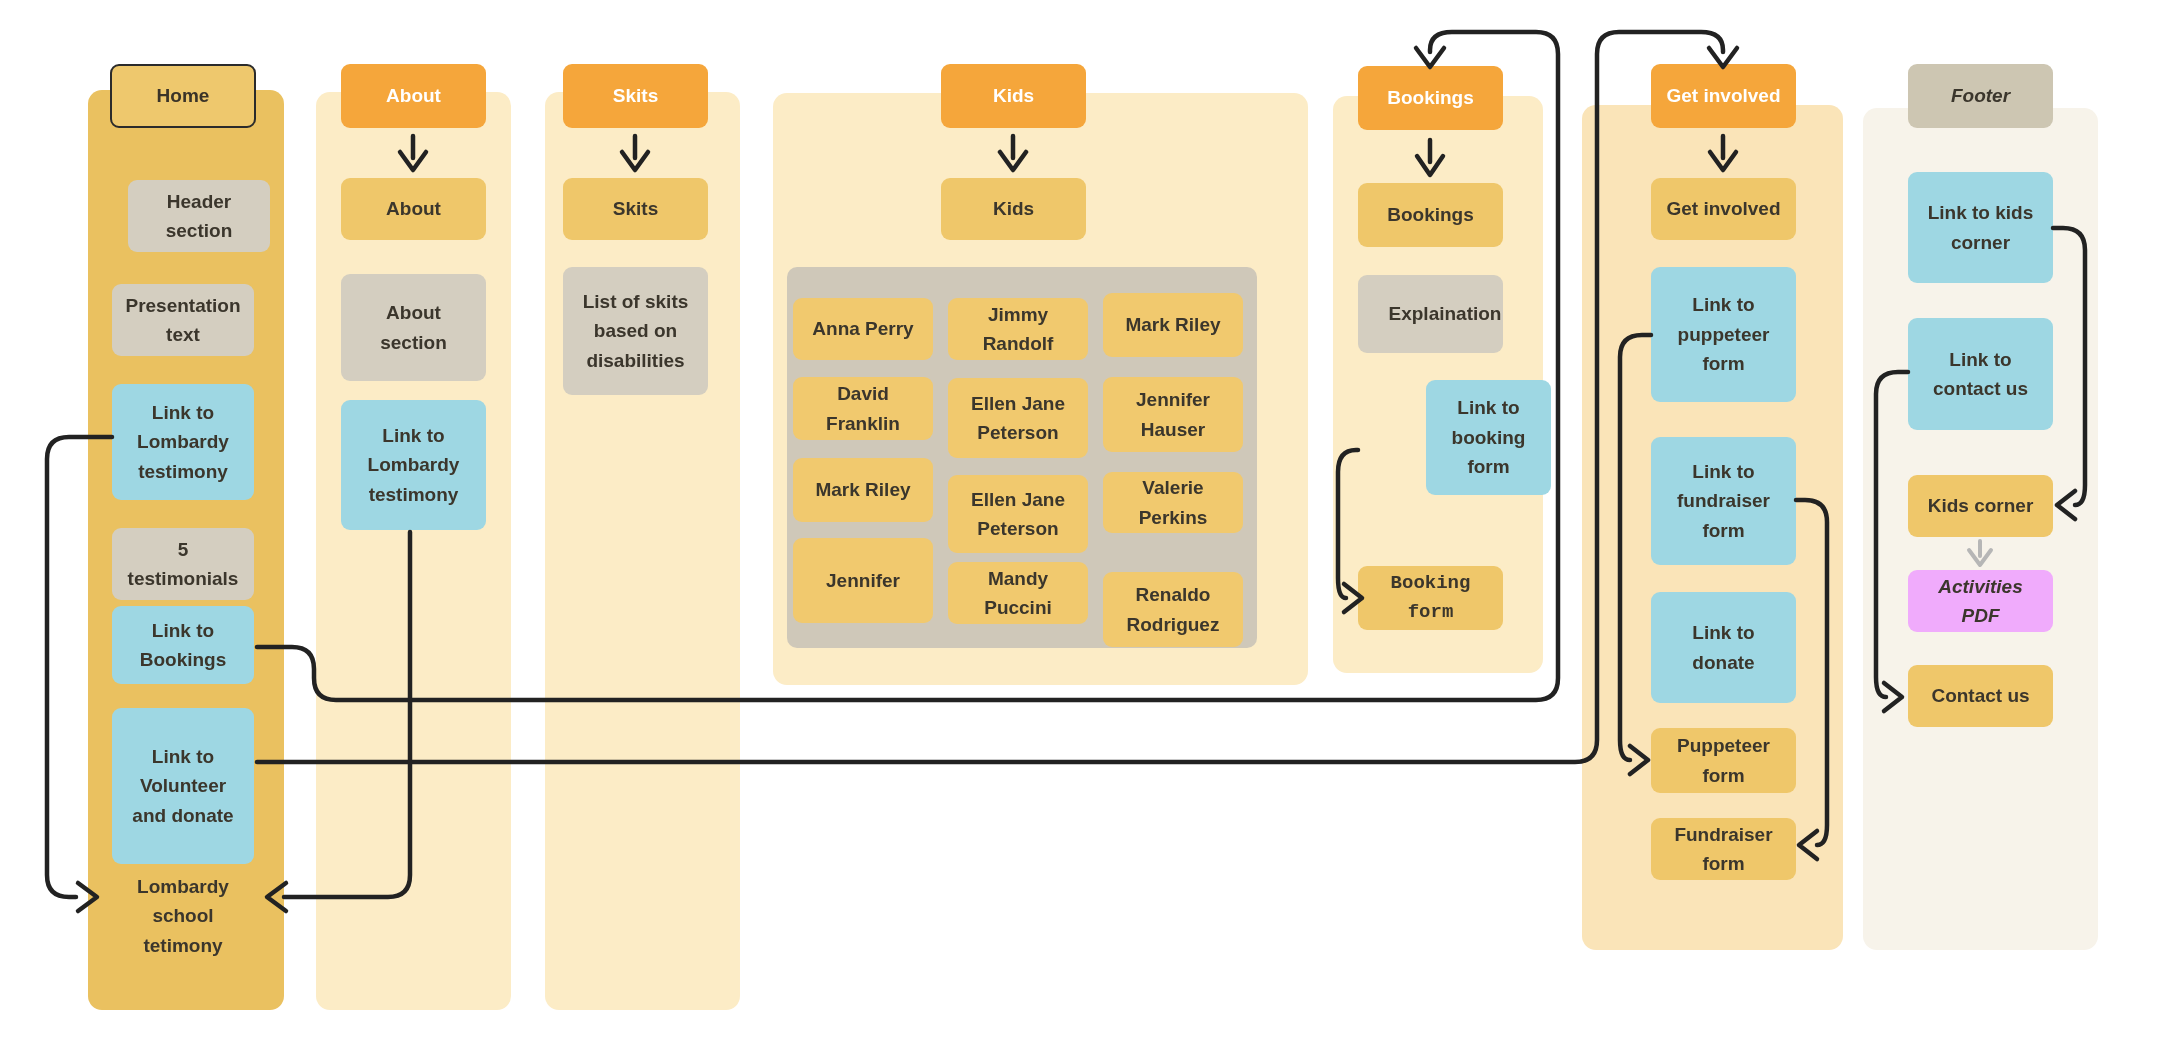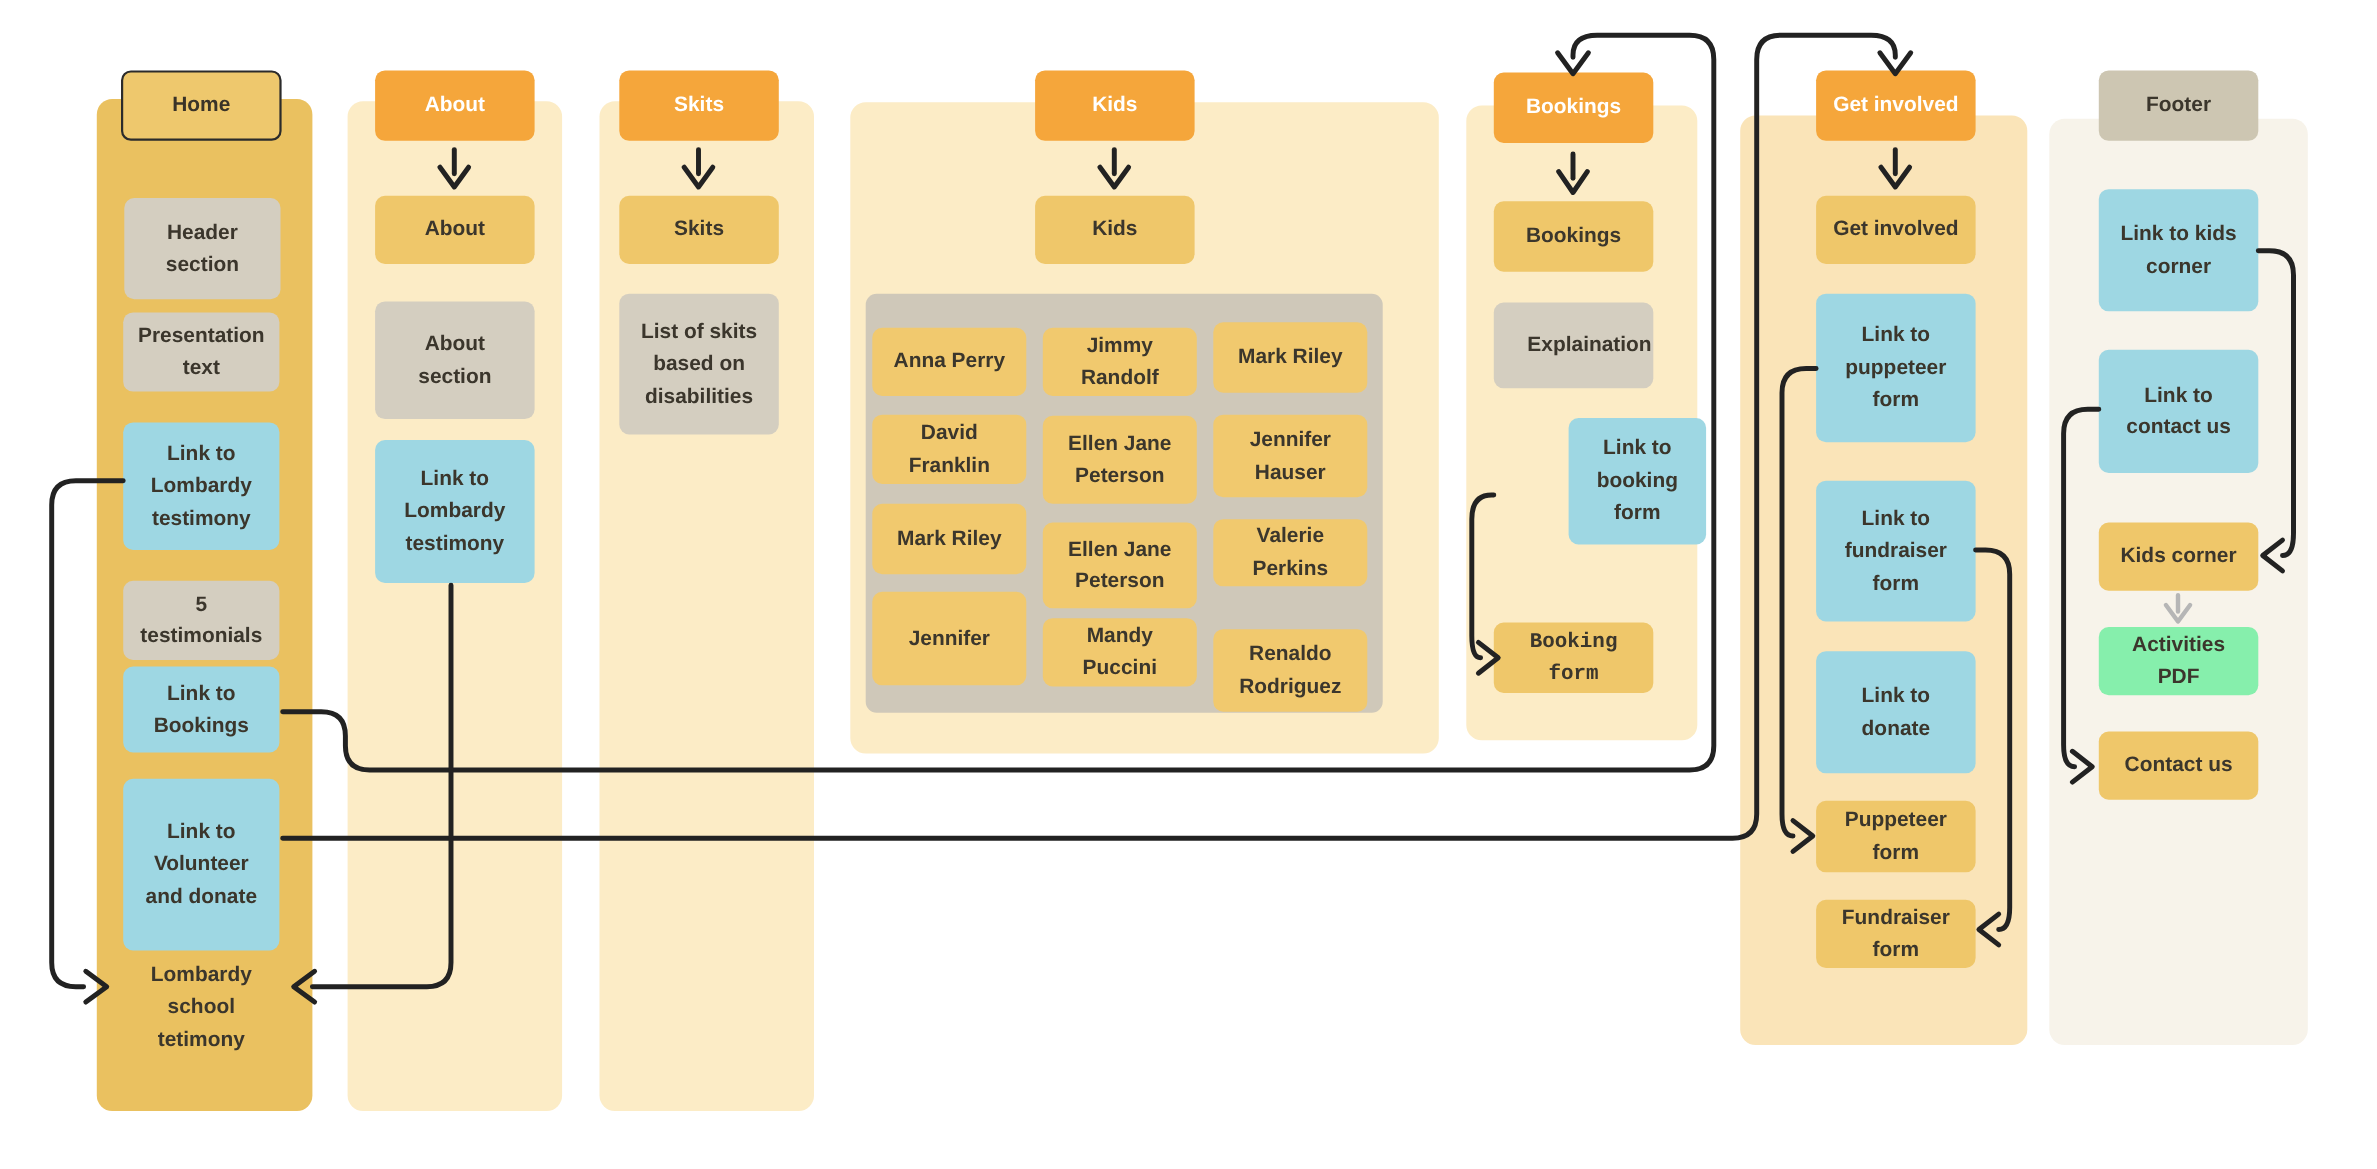--- a/index.html
+++ b/index.html
@@ -19,42 +19,42 @@
   .box{
     position:absolute;border-radius:9px;display:flex;align-items:center;justify-content:center;
     text-align:center;font-weight:700;font-size:19px;line-height:1.55;color:#3b362c;
     padding:4px 10px;box-sizing:border-box;
   }
   .orange{background:#f5a63b;color:#ffffff;}
   .yellow{background:#efc76a;}
   .cell{background:#f1c96e;}
   .gray{background:#d4cec0;}
   .blue{background:#9ed7e3;}
-  .pink{background:#86efac;}
+  .pink{background:#f0abfc;font-style:italic;}
   .tan{background:#cdc6b2;color:#3b362c;}
   .home-hdr{background:#eec86d;border:2px solid #2b2b2b;color:#3a3328;}
   .note{background:transparent;}
   .kids-container{position:absolute;left:787px;top:267px;width:470px;height:381px;background:#cfc8b9;border-radius:10px;}
   svg.overlay{position:absolute;left:0;top:0;pointer-events:none;}
   .conn{stroke:#222222;stroke-width:4.5;fill:none;stroke-linecap:round;stroke-linejoin:round;}
   .conn-gray{stroke:#b6b6b6;stroke-width:4;fill:none;stroke-linecap:round;stroke-linejoin:round;}
 </style>
 </head>
 <body>
 
 <div class="col col-home"></div>
 <div class="col col-about"></div>
 <div class="col col-skits"></div>
 <div class="col col-kids"></div>
 <div class="col col-bookings"></div>
 <div class="col col-getinv"></div>
 <div class="col col-footer"></div>
 
 <div class="box home-hdr" style="left:110px;top:64px;width:146px;height:64px;">Home</div>
-<div class="box gray" style="left:113px;top:180px;width:142px;height:92px;">Header section</div>
+<div class="box gray" style="left:128px;top:180px;width:142px;height:72px;">Header section</div>
 <div class="box gray" style="left:112px;top:284px;width:142px;height:72px;">Presentation text</div>
 <div class="box blue" style="left:112px;top:384px;width:142px;height:116px;">Link to Lombardy testimony</div>
 <div class="box gray" style="left:112px;top:528px;width:142px;height:72px;">5 testimonials</div>
 <div class="box blue" style="left:112px;top:606px;width:142px;height:78px;">Link to Bookings</div>
 <div class="box blue" style="left:112px;top:708px;width:142px;height:156px;">Link to Volunteer and donate</div>
 <div class="box note" style="left:112px;top:868px;width:142px;height:96px;">Lombardy school tetimony</div>
 
 <div class="box orange" style="left:341px;top:64px;width:145px;height:64px;">About</div>
 <div class="box yellow" style="left:341px;top:178px;width:145px;height:62px;">About</div>
 <div class="box gray" style="left:341px;top:274px;width:145px;height:107px;">About section</div>
@@ -90,21 +90,21 @@
 <div class="box yellow" style="left:1358px;top:566px;width:145px;height:64px;font-family:Liberation Mono, monospace;">Booking form</div>
 
 <div class="box orange" style="left:1651px;top:64px;width:145px;height:64px;">Get involved</div>
 <div class="box yellow" style="left:1651px;top:178px;width:145px;height:62px;">Get involved</div>
 <div class="box blue" style="left:1651px;top:267px;width:145px;height:135px;">Link to puppeteer form</div>
 <div class="box blue" style="left:1651px;top:437px;width:145px;height:128px;">Link to fundraiser form</div>
 <div class="box blue" style="left:1651px;top:592px;width:145px;height:111px;">Link to donate</div>
 <div class="box yellow" style="left:1651px;top:728px;width:145px;height:65px;">Puppeteer form</div>
 <div class="box yellow" style="left:1651px;top:818px;width:145px;height:62px;">Fundraiser form</div>
 
-<div class="box tan" style="left:1908px;top:64px;width:145px;height:64px;">Footer</div>
+<div class="box tan" style="left:1908px;top:64px;width:145px;height:64px;font-style:italic;">Footer</div>
 <div class="box blue" style="left:1908px;top:172px;width:145px;height:111px;">Link to kids corner</div>
 <div class="box blue" style="left:1908px;top:318px;width:145px;height:112px;">Link to contact us</div>
 <div class="box yellow" style="left:1908px;top:475px;width:145px;height:62px;">Kids corner</div>
 <div class="box pink" style="left:1908px;top:570px;width:145px;height:62px;">Activities PDF</div>
 <div class="box yellow" style="left:1908px;top:665px;width:145px;height:62px;">Contact us</div>
 
 <svg class="overlay" width="2161" height="1063" viewBox="0 0 2161 1063">
 
   <g>
     <path class="conn" d="M 413 136 V 158"></path>

